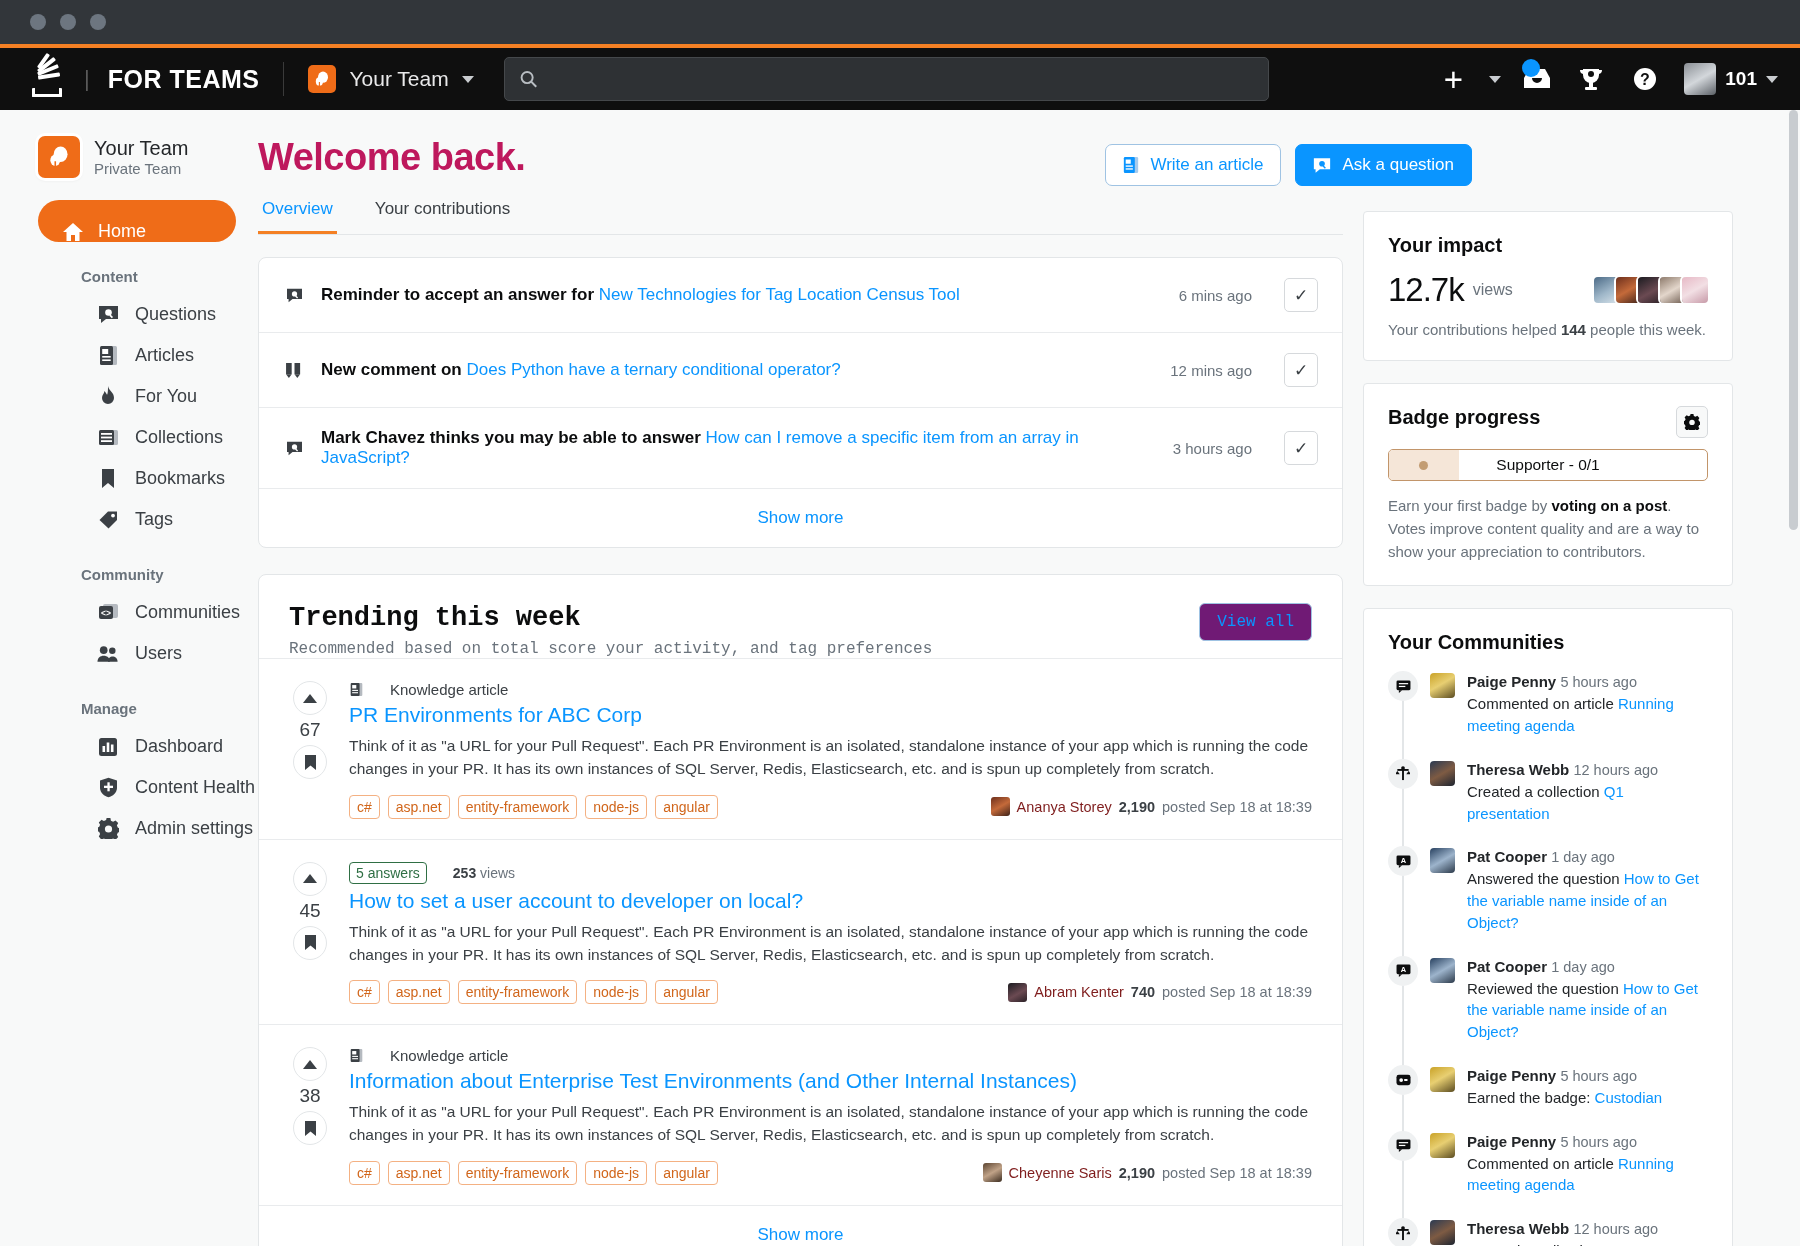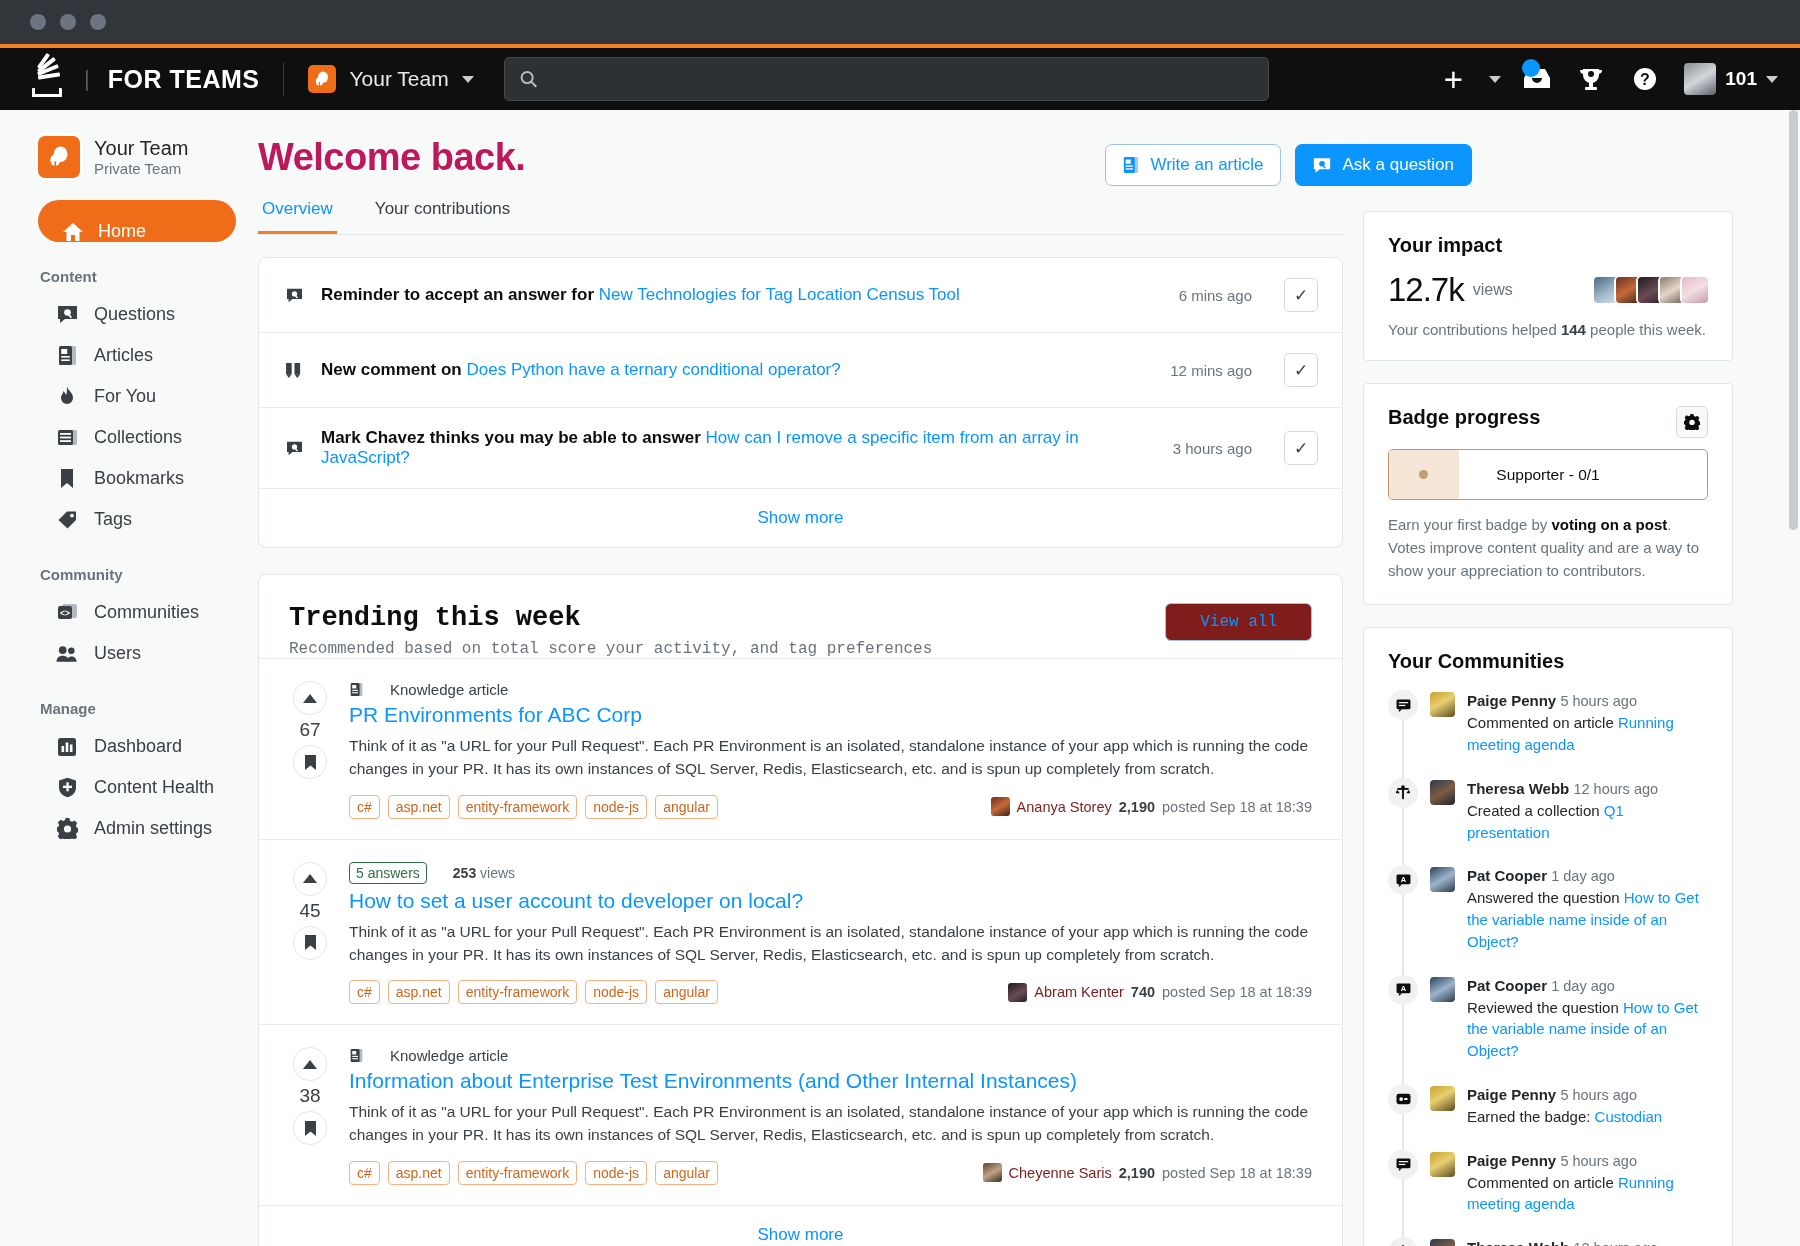--- a/index.html
+++ b/index.html
@@ -72,21 +72,21 @@
   .team-logo { width:42px; height:42px; border-radius:7px; background:#ef6c18;
                display:flex; align-items:center; justify-content:center;
                box-shadow:0 0 0 3px #fff, 0 1px 4px rgba(0,0,0,.18); }
   .team-title { font-size:20px; color:#232629; line-height:1.15; }
   .team-sub { font-size:15px; color:#6a737c; }
   .home-pill {
     margin:0 22px 0 38px; height:42px; border-radius:21px; background:#ef6c18;
     display:flex; align-items:flex-end; gap:14px; padding-left:24px; cursor:pointer;
   }
   .home-pill span.lbl { color:#fff; font-size:18px; }
-  .sgroup { margin-top:26px; }
+  .sgroup { margin-top:26px;padding-left:41px; }
   .sgroup-title { font-size:15px; font-weight:bold; color:#6a737c; padding-left:40px; margin-bottom:9px; }
   .sitem { display:flex; align-items:center; gap:16px; height:41px; padding-left:56px; cursor:pointer; }
   .sitem .lbl { font-size:18px; color:#3b4045; }
   .sicon { width:22px; height:22px; display:flex; align-items:center; justify-content:center; flex:none; }
 
   
   .main { flex:1; padding:26px 0 0 0; display:flex; gap:20px; padding-right:28px; overflow:hidden; }
   .col-main { width:1085px; flex:none; }
   .col-side { width:370px; flex:none; }
   .pagetitle { font-size:38px; font-weight:bold; color:#be185d; letter-spacing:-0.5px; margin:0 0 20px 0; }
@@ -106,22 +106,22 @@
   .notif-txt a { color:#0a95ff; font-weight:normal; text-decoration:none; }
   .notif-time { font-size:15px; color:#6a737c; margin-right:16px; white-space:nowrap; }
   .checkbtn { width:34px; height:34px; border:1px solid #d6d9dc; border-radius:5px;
               display:flex; align-items:center; justify-content:center; color:#3b4045;
               font-size:17px; cursor:pointer; flex:none; }
   .showmore { text-align:center; padding:19px 0; color:#0a95ff; font-size:17px; cursor:pointer; }
 
   .trend-head { padding:28px 30px 0 30px; display:flex; align-items:flex-start;font-family:Liberation Mono, monospace; }
   .trend-title { font-size:27px; font-weight:bold; color:#0c0d0e; margin:0 0 7px 0; }
   .trend-sub { font-size:16px; color:#6a737c; }
-  .viewall { margin-left:auto; border:1px solid #9fc3e3; color:#0a95ff; background:#7f1d1d;
-             border-radius:6px; padding:9px 34px; font-size:16px; cursor:pointer; }
+  .viewall { margin-left:auto; border:1px solid #9fc3e3; color:#0a95ff; background:#701a75;
+             border-radius:6px; padding:9px 17px; font-size:16px; cursor:pointer; }
 
   .post { display:flex; gap:18px; padding:22px 30px 20px 30px; border-top:1px solid #e9ebed; }
   .post:first-of-type { border-top:none; padding-top:28px; }
   .votes { width:42px; flex:none; display:flex; flex-direction:column; align-items:center; gap:4px; }
   .vbtn { width:34px; height:34px; border-radius:50%; border:1px solid #e3e6e8; background:#fff;
           display:flex; align-items:center; justify-content:center; cursor:pointer; }
   .vcount { font-size:19px; color:#3b4045; }
   .post-body { flex:1; min-width:0; }
   .post-meta-row { display:flex; align-items:center; gap:26px; margin-bottom:5px; }
   .kind { font-size:15px; color:#3b4045; }
@@ -147,21 +147,21 @@
   .bignum { font-size:33px; color:#0c0d0e; letter-spacing:-1px; }
   .views-lbl { font-size:16px; color:#6a737c; margin-left:9px; }
   .facepile { margin-left:auto; display:flex; }
   .facepile .av { width:26px; height:26px; border-radius:4px; overflow:hidden;
                   margin-left:-4px; box-shadow:0 0 0 2px #fff; }
   .impact-note { font-size:15px; color:#6a737c; margin-top:12px; }
   .impact-note b { color:#3b4045; }
   .rail-head-row { display:flex; align-items:flex-start; }
   .gearbtn { margin-left:auto; width:32px; height:32px; border:1px solid #d6d9dc; border-radius:5px;
              background:#f8f9f9; display:flex; align-items:center; justify-content:center; cursor:pointer; }
-  .badgebar { border:1px solid #c2956a; border-radius:5px; height:51px; display:flex;
+  .badgebar { border:1px solid #c2956a; border-radius:5px; height:32px; display:flex;
               align-items:center; overflow:hidden; position:relative; margin:6px 0 14px 0; }
   .badgebar .fill { width:22%; height:100%; background:#f5e6d8; display:flex;
                     align-items:center; justify-content:center; }
   .bulletdot { width:9px; height:9px; border-radius:50%; background:#c39d73; }
   .badgebar .blabel { position:absolute; width:100%; text-align:center; font-size:15.5px; color:#0c0d0e; }
   .badge-note { font-size:15px; color:#6a737c; line-height:1.52; }
   .badge-note b { color:#0c0d0e; }
 
   .feed { position:relative; padding-left:0; }
   .feed-item { display:flex; gap:12px; padding:11px 0; position:relative; }

